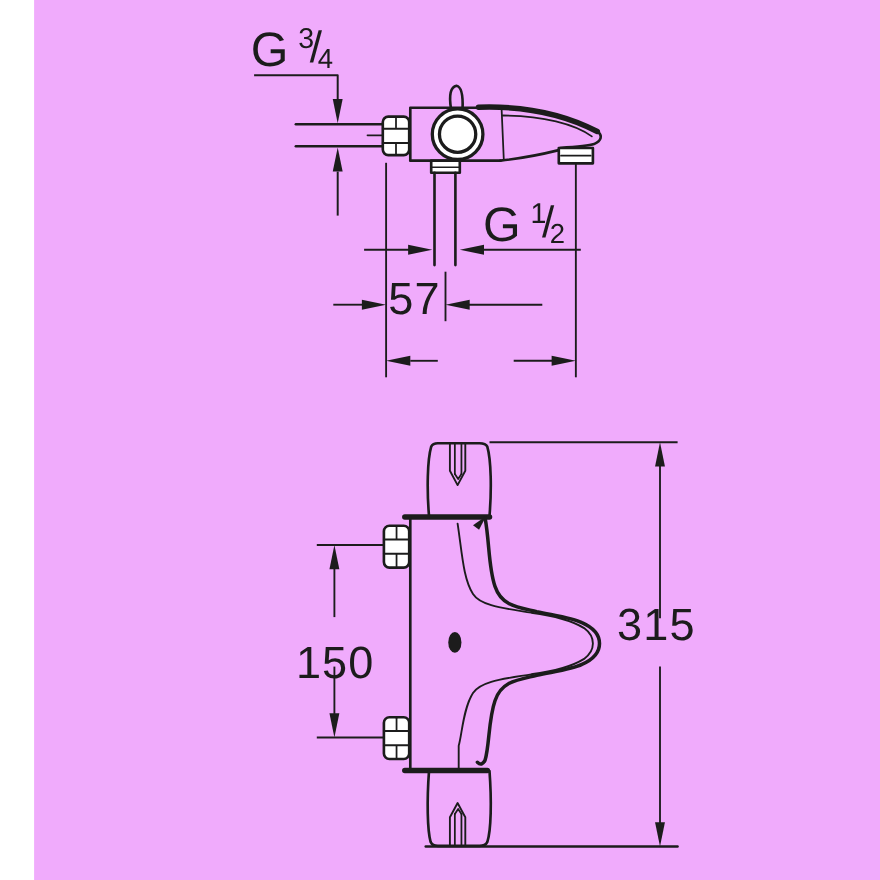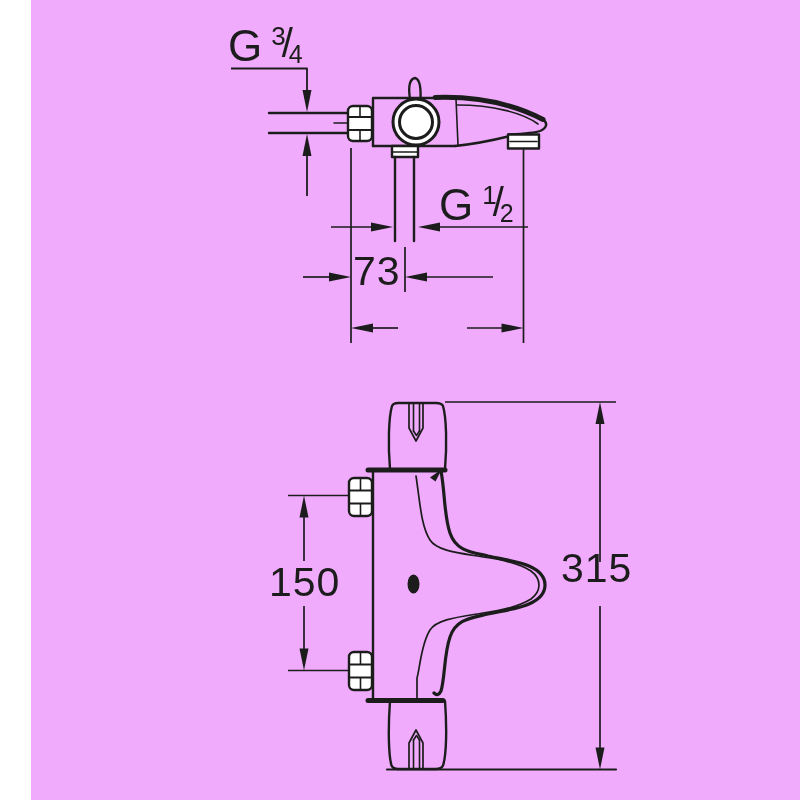--- a/index.html
+++ b/index.html
@@ -172,17 +172,17 @@
 </svg>
 
 <div class="thread-label" style="left:197px;top:24px;">
   <span class="tl-g">G</span><span class="tl-num">3</span><span class="tl-slash">/</span><span class="tl-den">4</span>
 </div>
 
 <div class="thread-label" style="left:408px;top:183px;">
   <span class="tl-g">G</span><span class="tl-num">1</span><span class="tl-slash">/</span><span class="tl-den">2</span>
 </div>
 
-<div class="dim-label" style="left:322px;top:251px;">73</div>
-<div class="dim-label" style="left:238px;top:562px;">150</div>
+<div class="dim-label" style="left:322px;top:251px;">57</div>
+<div class="dim-label" style="left:238px;top:582px;">150</div>
 <div class="dim-label" style="left:530px;top:548px;">315</div>
 
 </div>
 
 </body></html>

